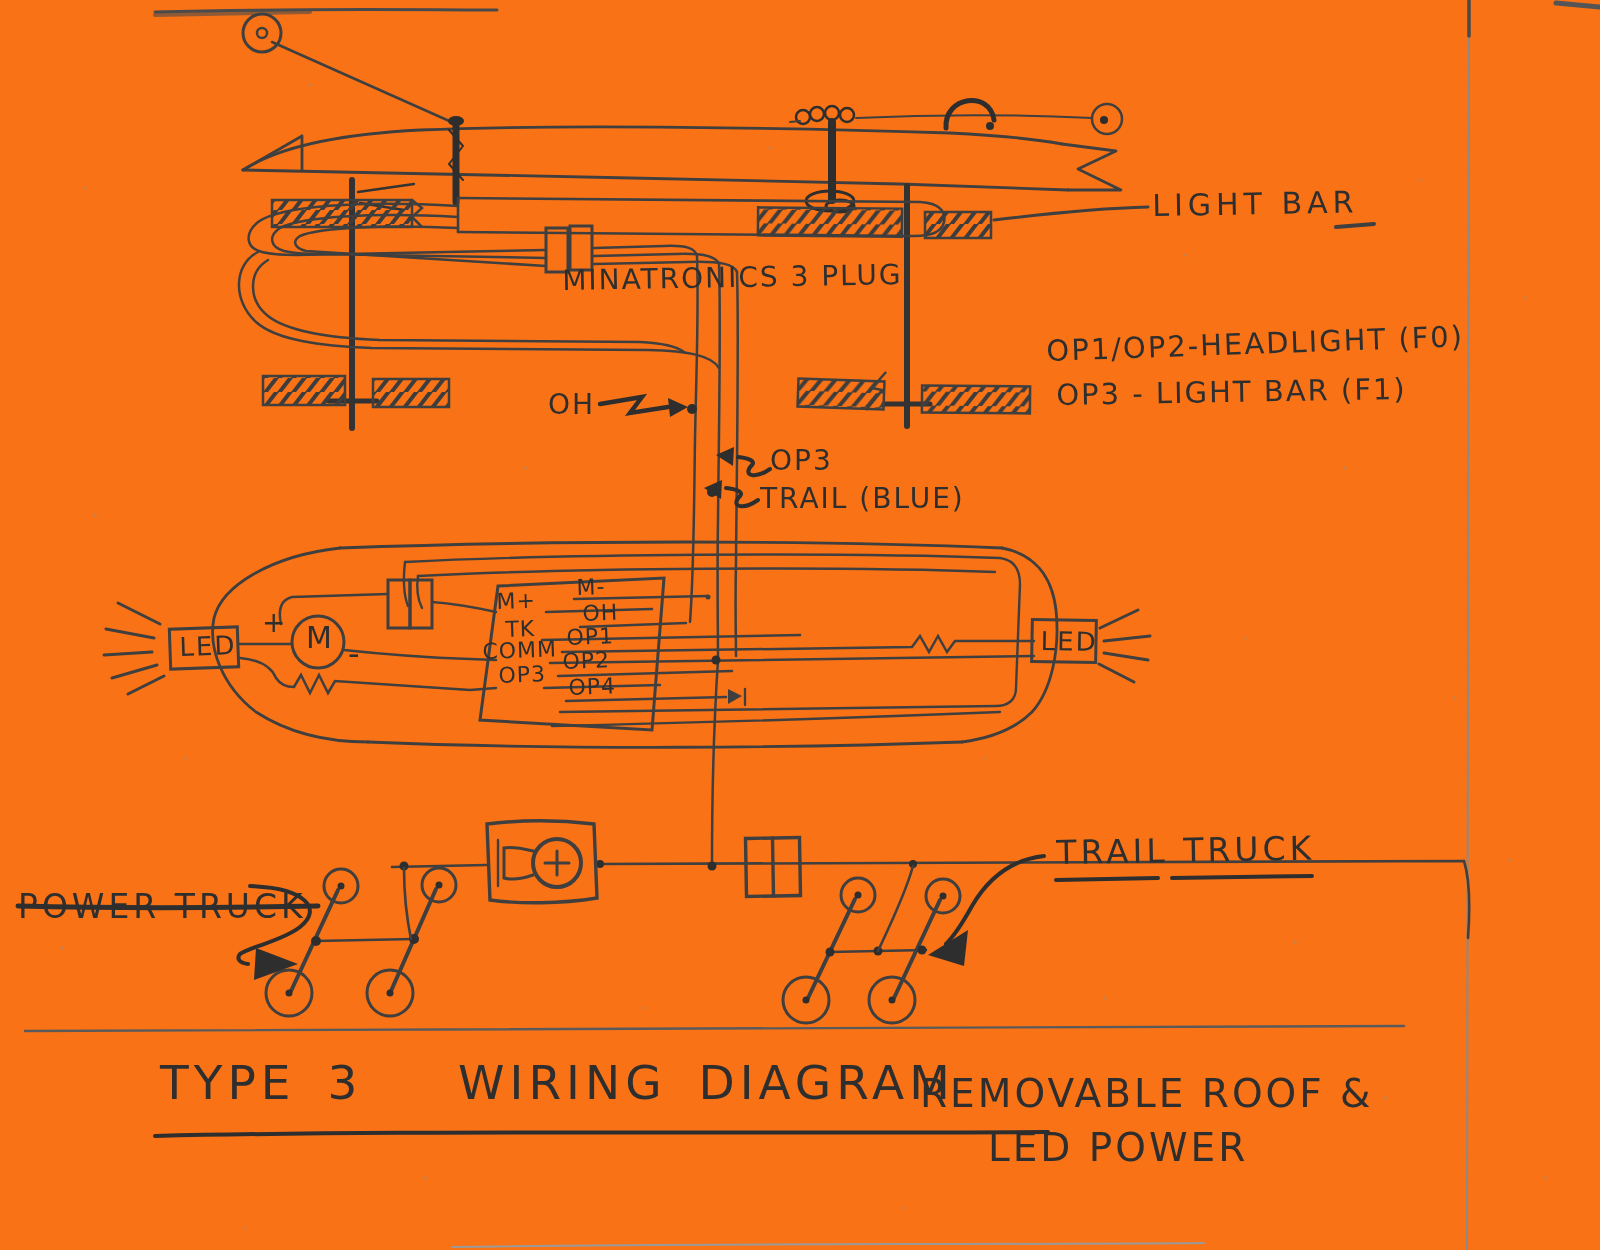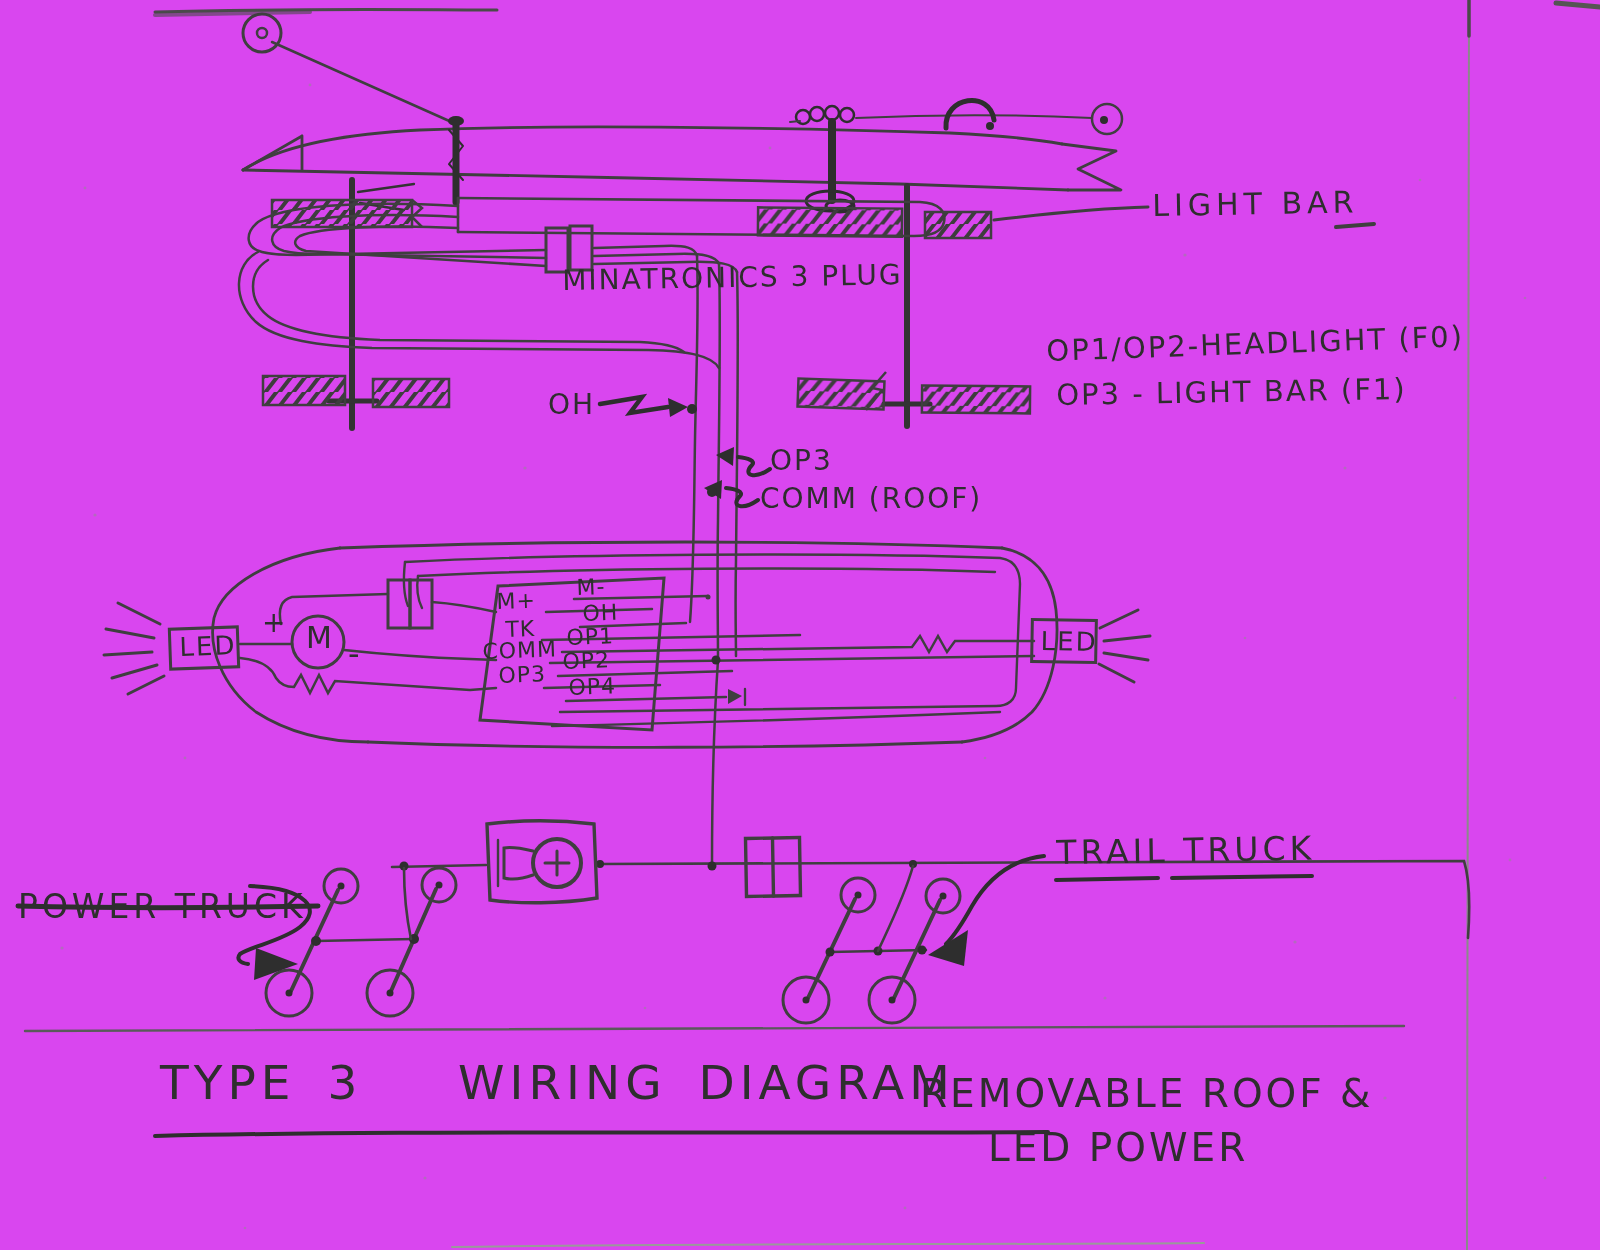--- a/index.html
+++ b/index.html
@@ -1,18 +1,18 @@
 <!DOCTYPE html>
 <html><head>
 <meta charset="utf-8">
 <style>
   html,body{margin:0;padding:0;background:#e8e7e3;}
   .stage{
     position:relative;width:1600px;height:1250px;margin:0 auto;
-    background:#d946ef;overflow:hidden;
+    background:#f97316;overflow:hidden;
     font-family:"DejaVu Sans",sans-serif;
   }
   svg{position:absolute;left:0;top:0;}
   .hand{
     position:absolute;color:#2e2e2e;white-space:pre;
     font-family:"DejaVu Sans",sans-serif;letter-spacing:2px;
     transform-origin:left top;line-height:1.05;
   }
   .lbl{font-size:28px;}
   .pin{font-size:22px;letter-spacing:1px;}
@@ -288,21 +288,21 @@
 </svg>
 
 <div class="hand lbl" style="left:1152px;top:190px;font-size:30px;transform:rotate(-1deg);letter-spacing:5px;">LIGHT BAR</div>
 <div class="hand lbl" style="left:562px;top:266px;transform:rotate(-1deg);">MINATRONICS 3 PLUG</div>
 
 <div class="hand lbl" style="left:1046px;top:336px;font-size:29px;transform:rotate(-2deg);">OP1/OP2-HEADLIGHT (F0)</div>
 <div class="hand lbl" style="left:1056px;top:380px;font-size:29px;transform:rotate(-1deg);">OP3 - LIGHT BAR (F1)</div>
 
 <div class="hand lbl" style="left:548px;top:390px;">OH</div>
 <div class="hand lbl" style="left:770px;top:446px;">OP3</div>
-<div class="hand lbl" style="left:760px;top:484px;">COMM (ROOF)</div>
+<div class="hand lbl" style="left:760px;top:484px;">TRAIL (BLUE)</div>
 
 <div class="hand" style="left:179px;top:634px;font-size:26px;transform:rotate(-2deg);">LED</div>
 <div class="hand" style="left:1041px;top:628px;font-size:26px;transform:rotate(1deg);">LED</div>
 <div class="hand" style="left:306px;top:622px;font-size:30px;">M</div>
 <div class="hand" style="left:262px;top:608px;font-size:28px;">+</div>
 <div class="hand" style="left:348px;top:638px;font-size:32px;">-</div>
 
 <div class="hand pin" style="left:496px;top:590px;transform:rotate(-2deg);">M+</div>
 <div class="hand pin" style="left:505px;top:618px;transform:rotate(-2deg);">TK</div>
 <div class="hand pin" style="left:482px;top:640px;transform:rotate(-2deg);">COMM</div>

